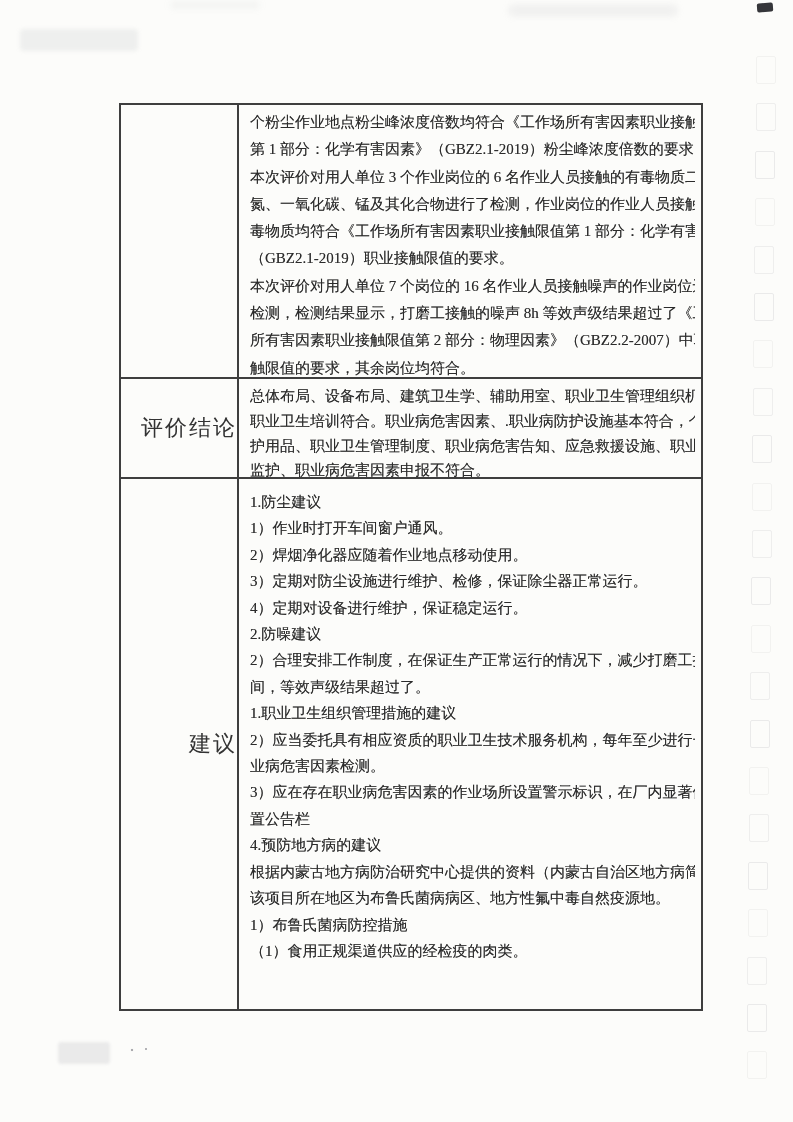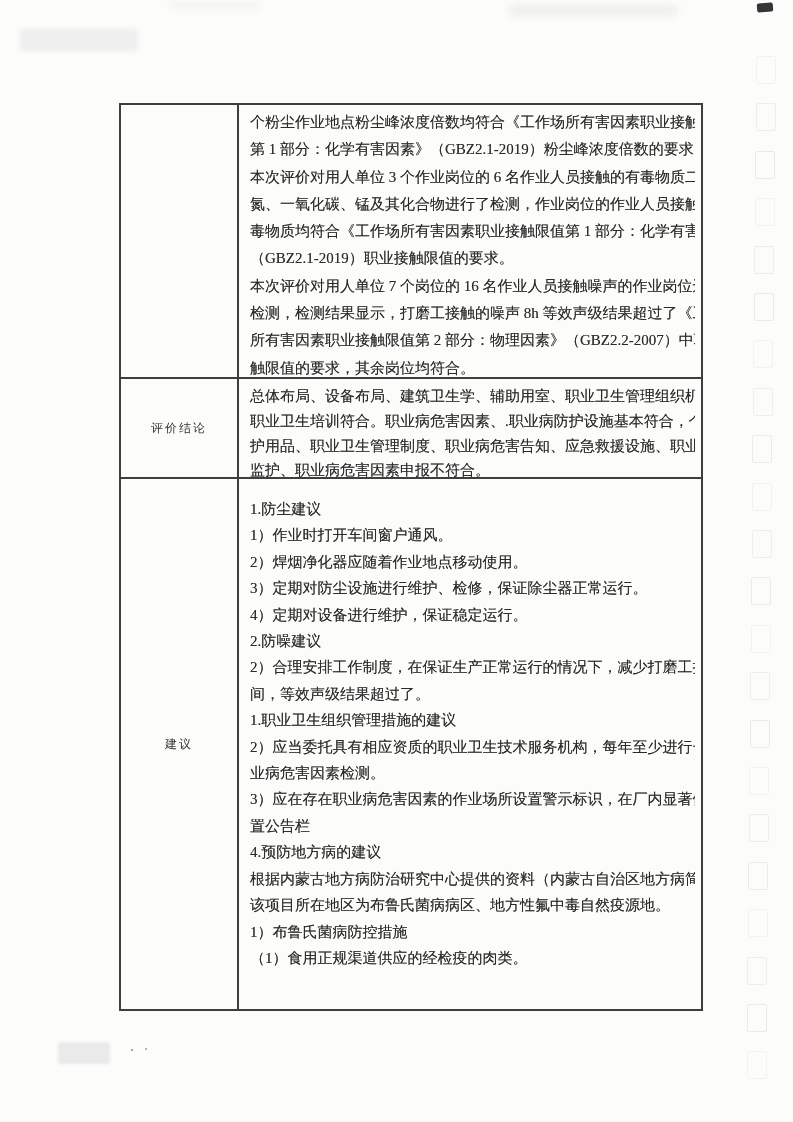--- a/index.html
+++ b/index.html
@@ -30,41 +30,41 @@
     box-sizing:border-box;
   }
   .t-row.bordered{border-bottom:2px solid var(--border);}
   .row-continued{height:274px;}
   .row-conclusion{height:100px;}
   .row-suggestions{height:530px;}
   .cell-label{
     width:118px;flex:0 0 118px;
     border-right:2px solid var(--border);
     box-sizing:border-box;
-    display:flex;align-items:center;justify-content:center;
-    font-size:12px;letter-spacing:2px;
+    display:flex;align-items:center;justify-content:flex-end;
+    font-size:22px;letter-spacing:2px;
     color:#333;
   }
   .cell-content{
     flex:1 1 auto;
     box-sizing:border-box;
     padding:4px 6px 0 11px;
     overflow:hidden;
   }
   .text-line{
     white-space:nowrap;
     overflow:hidden;
     font-size:15px;
     color:var(--ink);
     text-shadow:0 0 0.5px rgba(40,40,40,.55);
   }
   .row-continued .text-line{line-height:27.3px;}
   .row-conclusion .cell-content{padding-top:5px;}
   .row-conclusion .text-line{line-height:24.8px;}
-  .row-suggestions .cell-content{padding-top:17px;}
+  .row-suggestions .cell-content{padding-top:10px;}
   .row-suggestions .text-line{line-height:26.4px;}
 
   
   .binding-mark-solid{
     position:absolute;left:757px;top:3px;
     width:16px;height:9px;
     background:var(--mark);
     border-radius:2px;
     transform:rotate(-4deg);
   }

